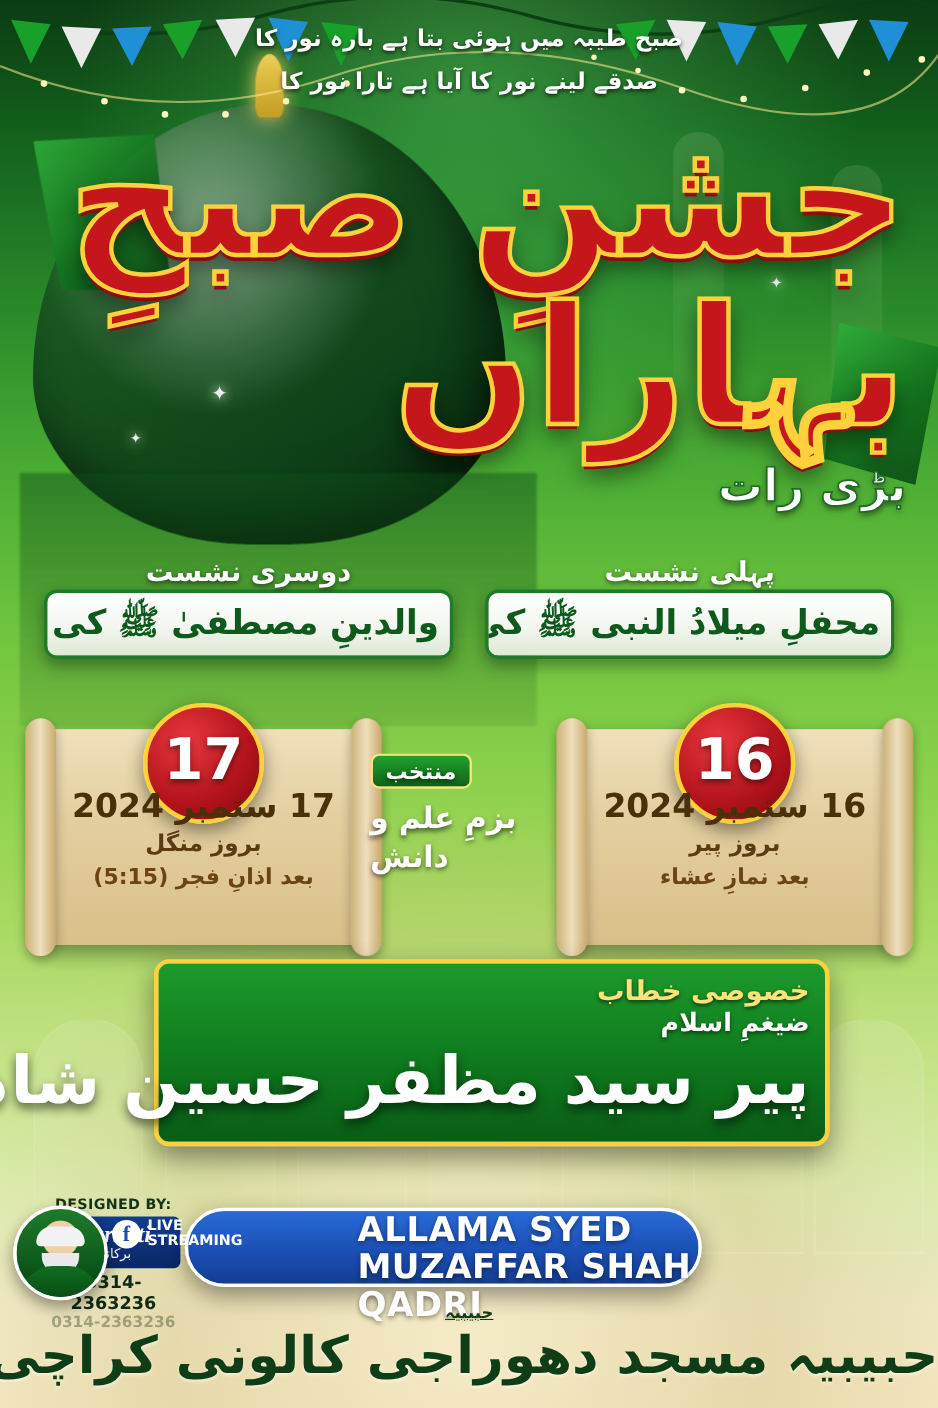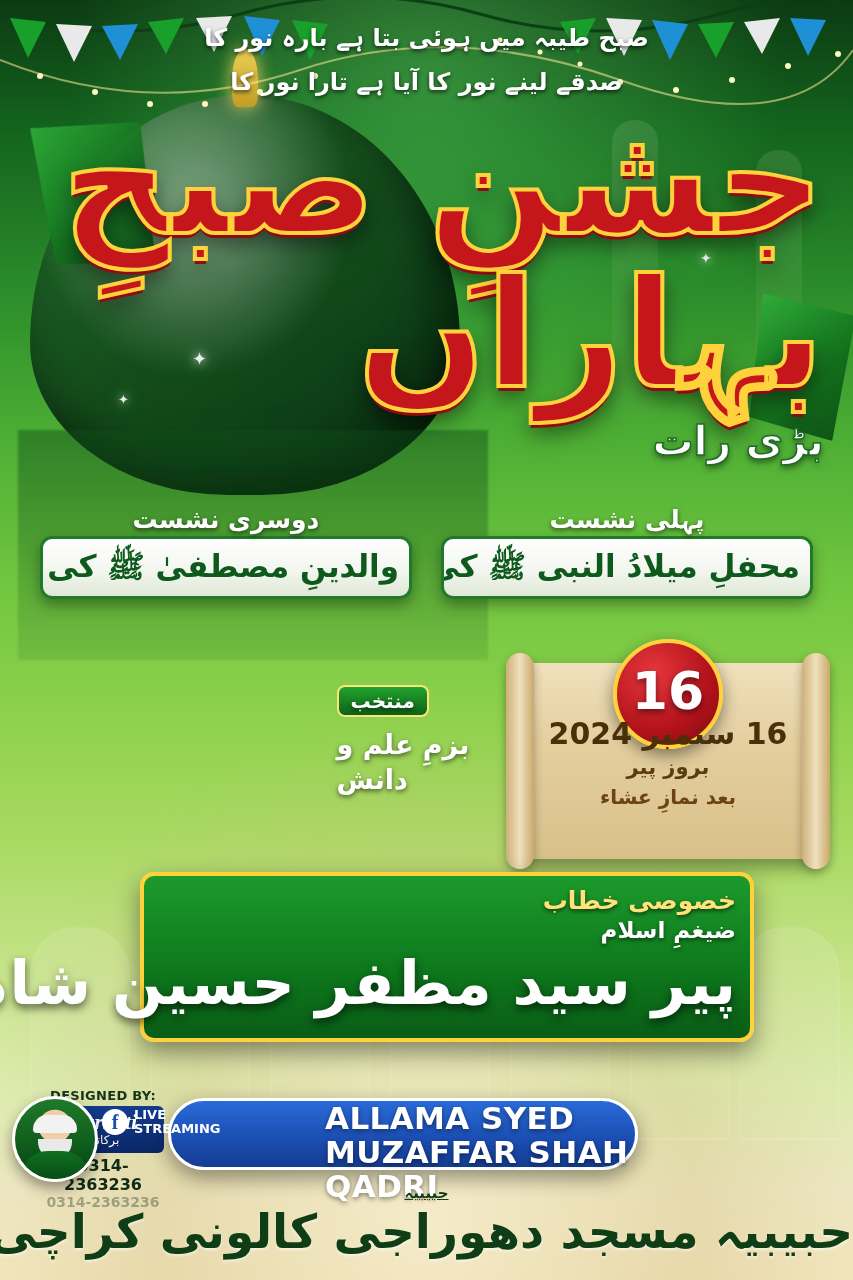--- a/index.html
+++ b/index.html
@@ -124,21 +124,21 @@
 
   
   .couplet {
     position: absolute;
     left: 0; top: 16px;
     width: 853px;
     text-align: center;
     direction: rtl;
     color: #ffffff;
     text-shadow: 0 2px 4px rgba(0,0,0,.7);
-    font-size: 24px;
+    font-size: 21px;
     line-height: 1.85;
     font-weight: bold;
     letter-spacing: .3px;
   }
   .couplet div { white-space: nowrap; }
 
   
   .title-wrap {
     position: absolute;
     left: 0; top: 105px;
@@ -581,20 +581,28 @@
 
     <div class="scroll scroll-right">
       <div class="badge">16</div>
       <div class="scroll-inner">
         <div class="scroll-date">16 ستمبر 2024</div>
         <div class="scroll-day">بروز پیر</div>
         <div class="scroll-time">بعد نمازِ عشاء</div>
       </div>
     </div>
 
+    <div class="scroll scroll-left">
+      <div class="badge">17</div>
+      <div class="scroll-inner">
+        <div class="scroll-date">17 ستمبر 2024</div>
+        <div class="scroll-day">بروز منگل</div>
+        <div class="scroll-time">بعد اذانِ فجر (5:15)</div>
+      </div>
+    </div>
 
     <div class="center-note">
       <span class="chip">منتخب</span>
       <div class="l1">بزمِ علم و</div>
       <div class="l2">دانش</div>
     </div>
   </div>
 
   <div class="speaker">
     <div class="speaker-tag">خصوصی خطاب</div>

